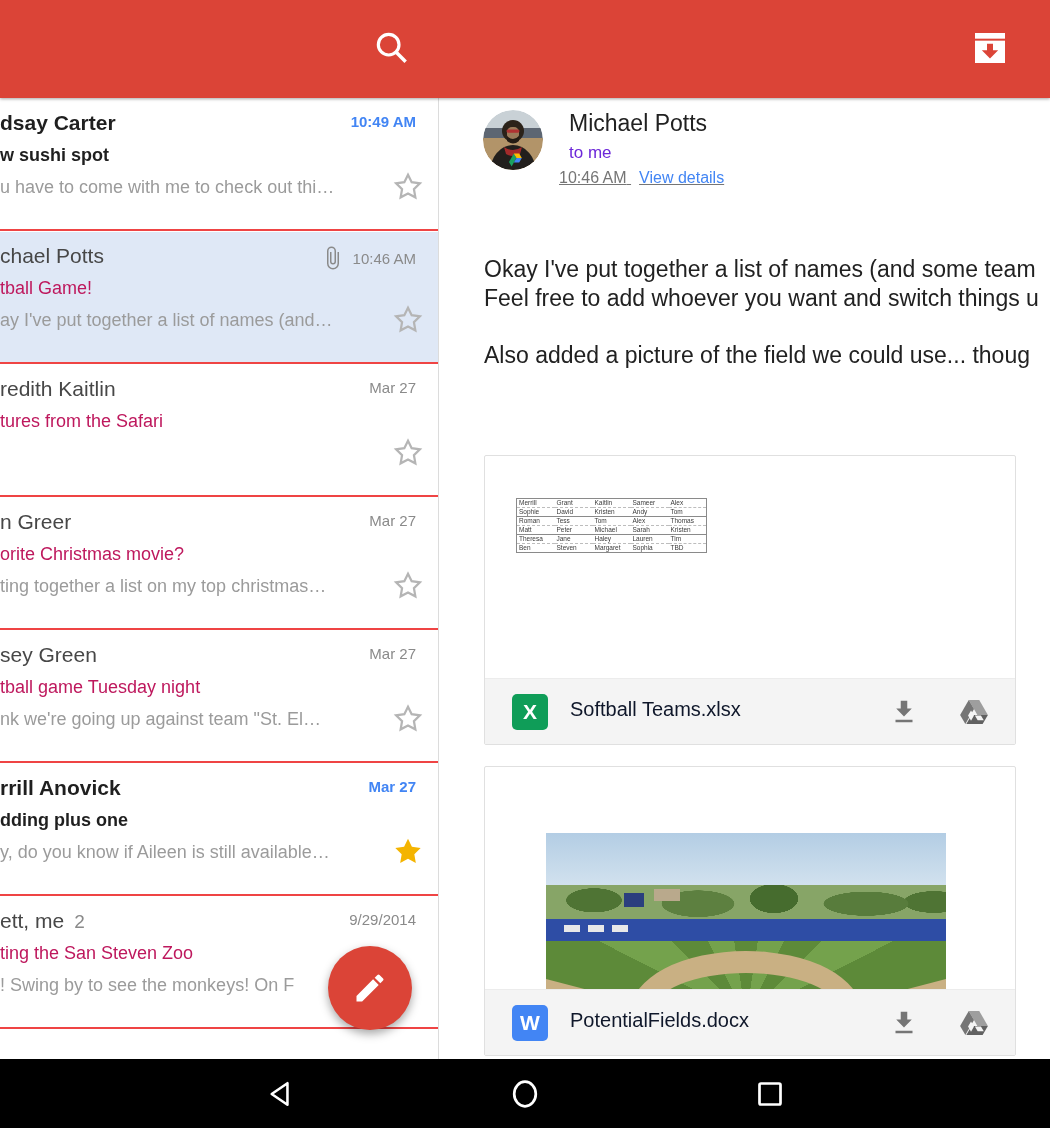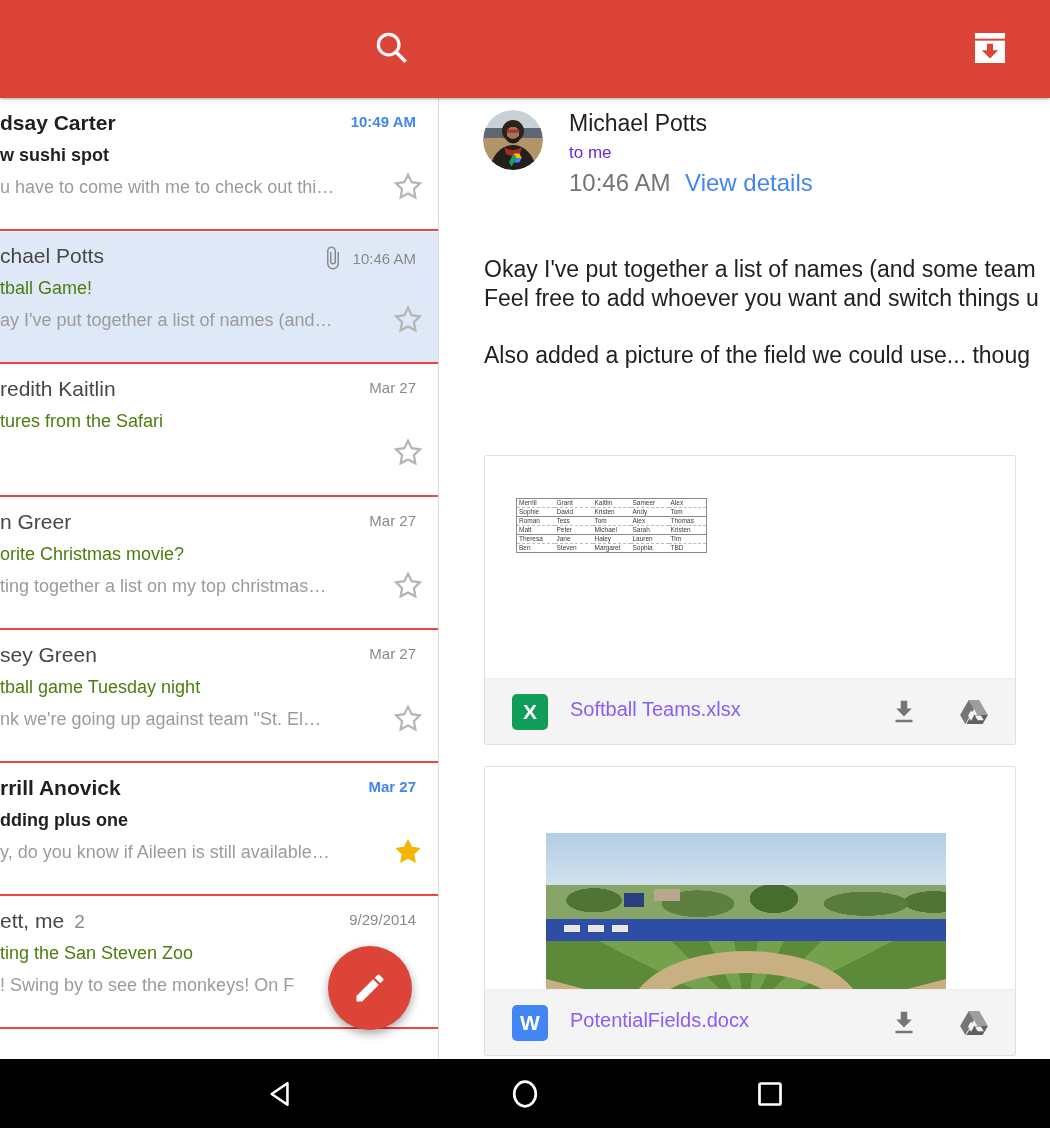--- a/index.html
+++ b/index.html
@@ -19,21 +19,21 @@
     background:#fff; overflow:hidden; z-index:5; }
   .pane-divider { position:absolute; left:438px; top:98px; width:1px; height:961px;
     background:#dcdcdc; z-index:6; }
   .conv { position:absolute; left:0; width:438px; height:132px;
     border-bottom:2px solid #ef4444; background:#fff; cursor:pointer; }
   .conv.sel { background:#dfe8f6; }
   .conv .name { position:absolute; left:0; top:12px; font-size:21px; color:#474747;
     white-space:nowrap; }
   .conv .count { font-size:19px; color:#8a8a8a; margin-left:10px; }
   .conv .subج, .conv .subj { position:absolute; left:0; top:46px; font-size:18px;
-    color:#4d7c0f; white-space:nowrap; }
+    color:#be185d; white-space:nowrap; }
   .conv .prev { position:absolute; left:0; top:78px; width:360px; font-size:18px;
     color:#9b9b9b; white-space:nowrap; overflow:hidden; }
   .conv .time { position:absolute; right:22px; top:14px; font-size:15px; color:#8a8a8a;
     display:flex; align-items:center; gap:8px; }
   .conv.unread .name, .conv.unread .subj { color:#1f1f1f; font-weight:bold; }
   .conv.unread .time { color:#4285f4; font-weight:bold; }
   .conv .star { position:absolute; right:12px; top:70px; width:36px; height:36px; cursor:pointer; }
   .clip { width:24px; height:24px; }
 
   
@@ -42,36 +42,36 @@
     display:flex; align-items:center; justify-content:center; }
   .fab svg { width:36px; height:36px; }
 
   
   .detail-pane { position:absolute; left:439px; top:98px; width:611px; height:961px;
     background:#fff; overflow:hidden; z-index:5; }
   .avatar { position:absolute; left:44px; top:12px; width:60px; height:60px; border-radius:50%;
     overflow:hidden; cursor:pointer; }
   .msg-sender { position:absolute; left:130px; top:12px; font-size:23px; color:#212121; }
   .msg-to { position:absolute; left:130px; top:45px; font-size:17px; color:#6d28d9; }
-  .msg-meta { position:absolute; left:130px; top:71px; font-size:24px; color:#757575;
-    white-space:nowrap; }
+  .msg-meta { position:absolute; left:120px; top:71px; font-size:16px; color:#757575;
+    white-space:nowrap;text-decoration:underline; }
   .msg-meta a { color:#4285f4; text-decoration:none; margin-left:8px; cursor:pointer; }
   .body-line { position:absolute; left:45px; font-size:23px; color:#212121; white-space:nowrap; }
 
   
   .card { position:absolute; left:45px; width:532px; height:290px;
     border:1px solid #e0e0e0; background:#fff; border-radius:2px; cursor:pointer; }
   .card .footer { position:absolute; left:0; bottom:0; width:100%; height:66px;
     background:#f4f4f4; border-top:1px solid #ececec; }
   .chip { position:absolute; left:27px; top:15px; width:36px; height:36px; border-radius:5px;
     color:#fff; font-weight:bold; font-size:21px; display:flex; align-items:center;
     justify-content:center; }
   .chip-x { background:#0f9d58; }
   .chip-w { background:#4285f4; }
-  .fname { position:absolute; left:85px; top:19px; font-size:20px; color:#8b5cf6;
+  .fname { position:absolute; left:85px; top:19px; font-size:20px; color:#0f172a;
     white-space:nowrap; }
   .ic-dl { position:absolute; left:402px; top:16px; width:34px; height:34px; cursor:pointer; }
   .ic-drive { position:absolute; left:472px; top:16px; width:34px; height:34px; cursor:pointer; }
 
   
   .minitable { position:absolute; left:31px; top:42px; border-collapse:collapse;
     border:1px solid #8a8a8a; }
   .minitable td { width:38px; height:9px; font-size:6.5px; line-height:8px; color:#3a3a3a;
     padding:0 0 0 2px; border-bottom:1px dashed #bdbdbd; white-space:nowrap; overflow:hidden; }
   .minitable tr.grp td { border-bottom:1px solid #8a8a8a; }

